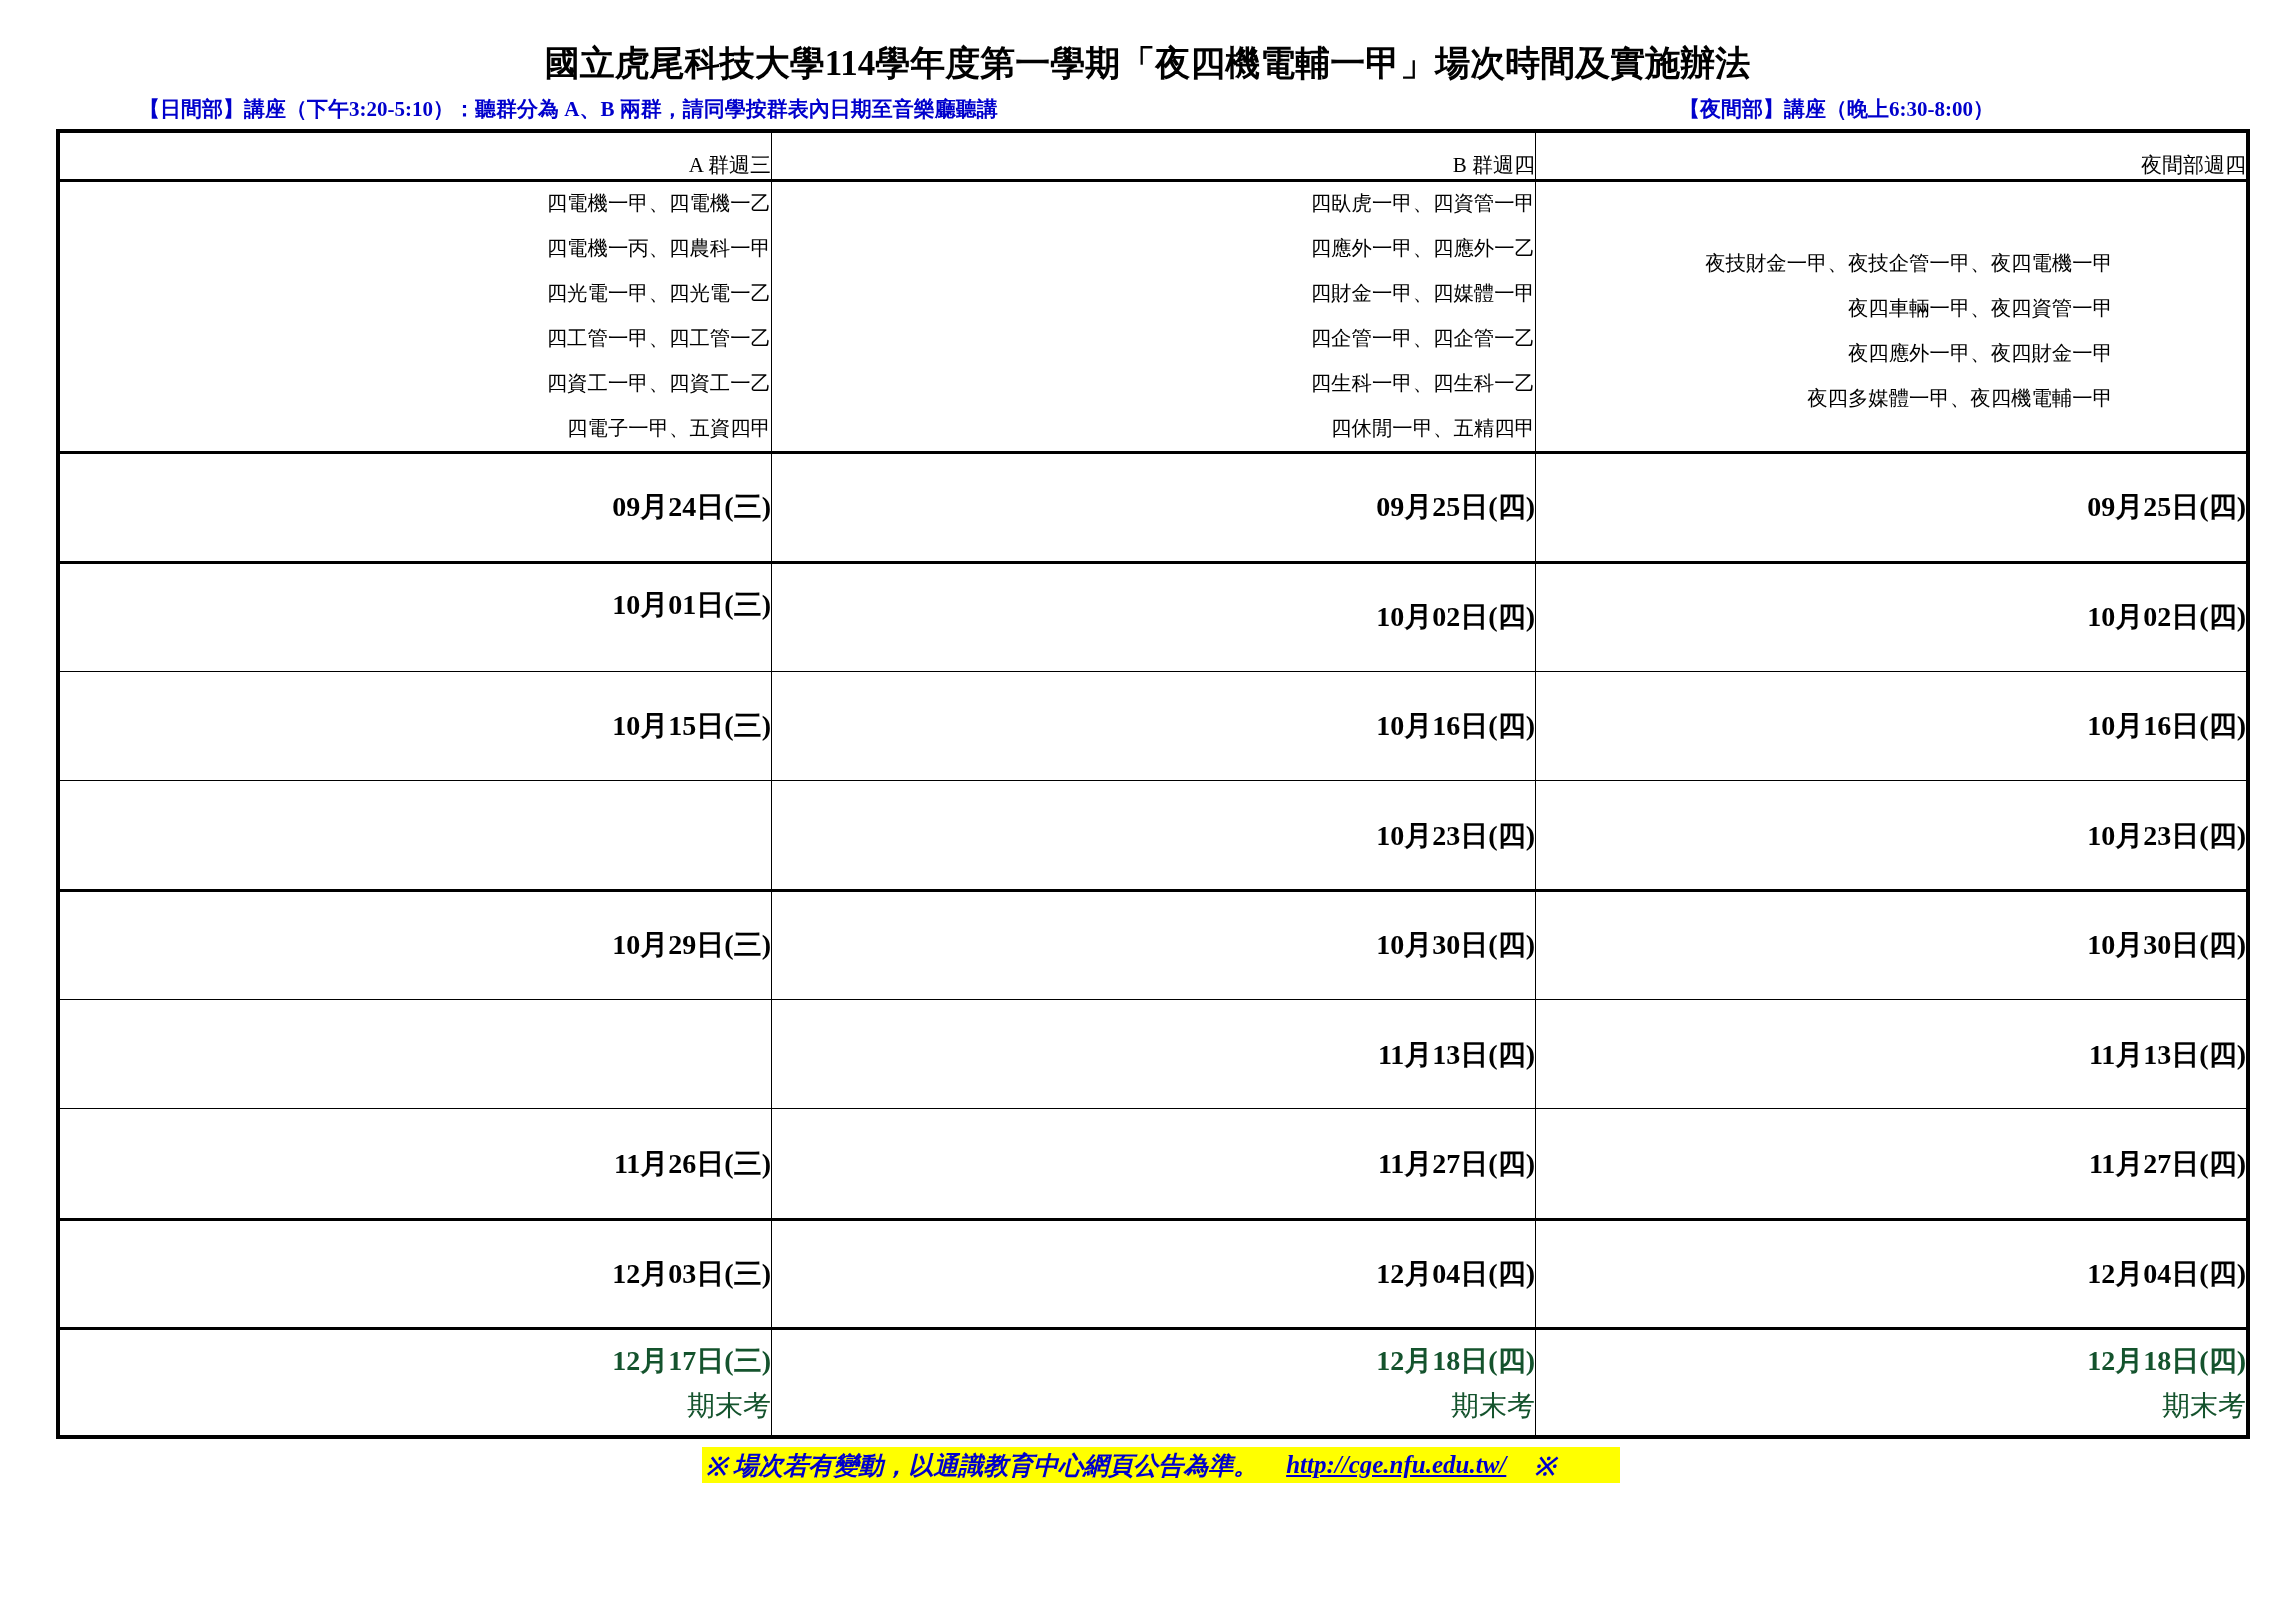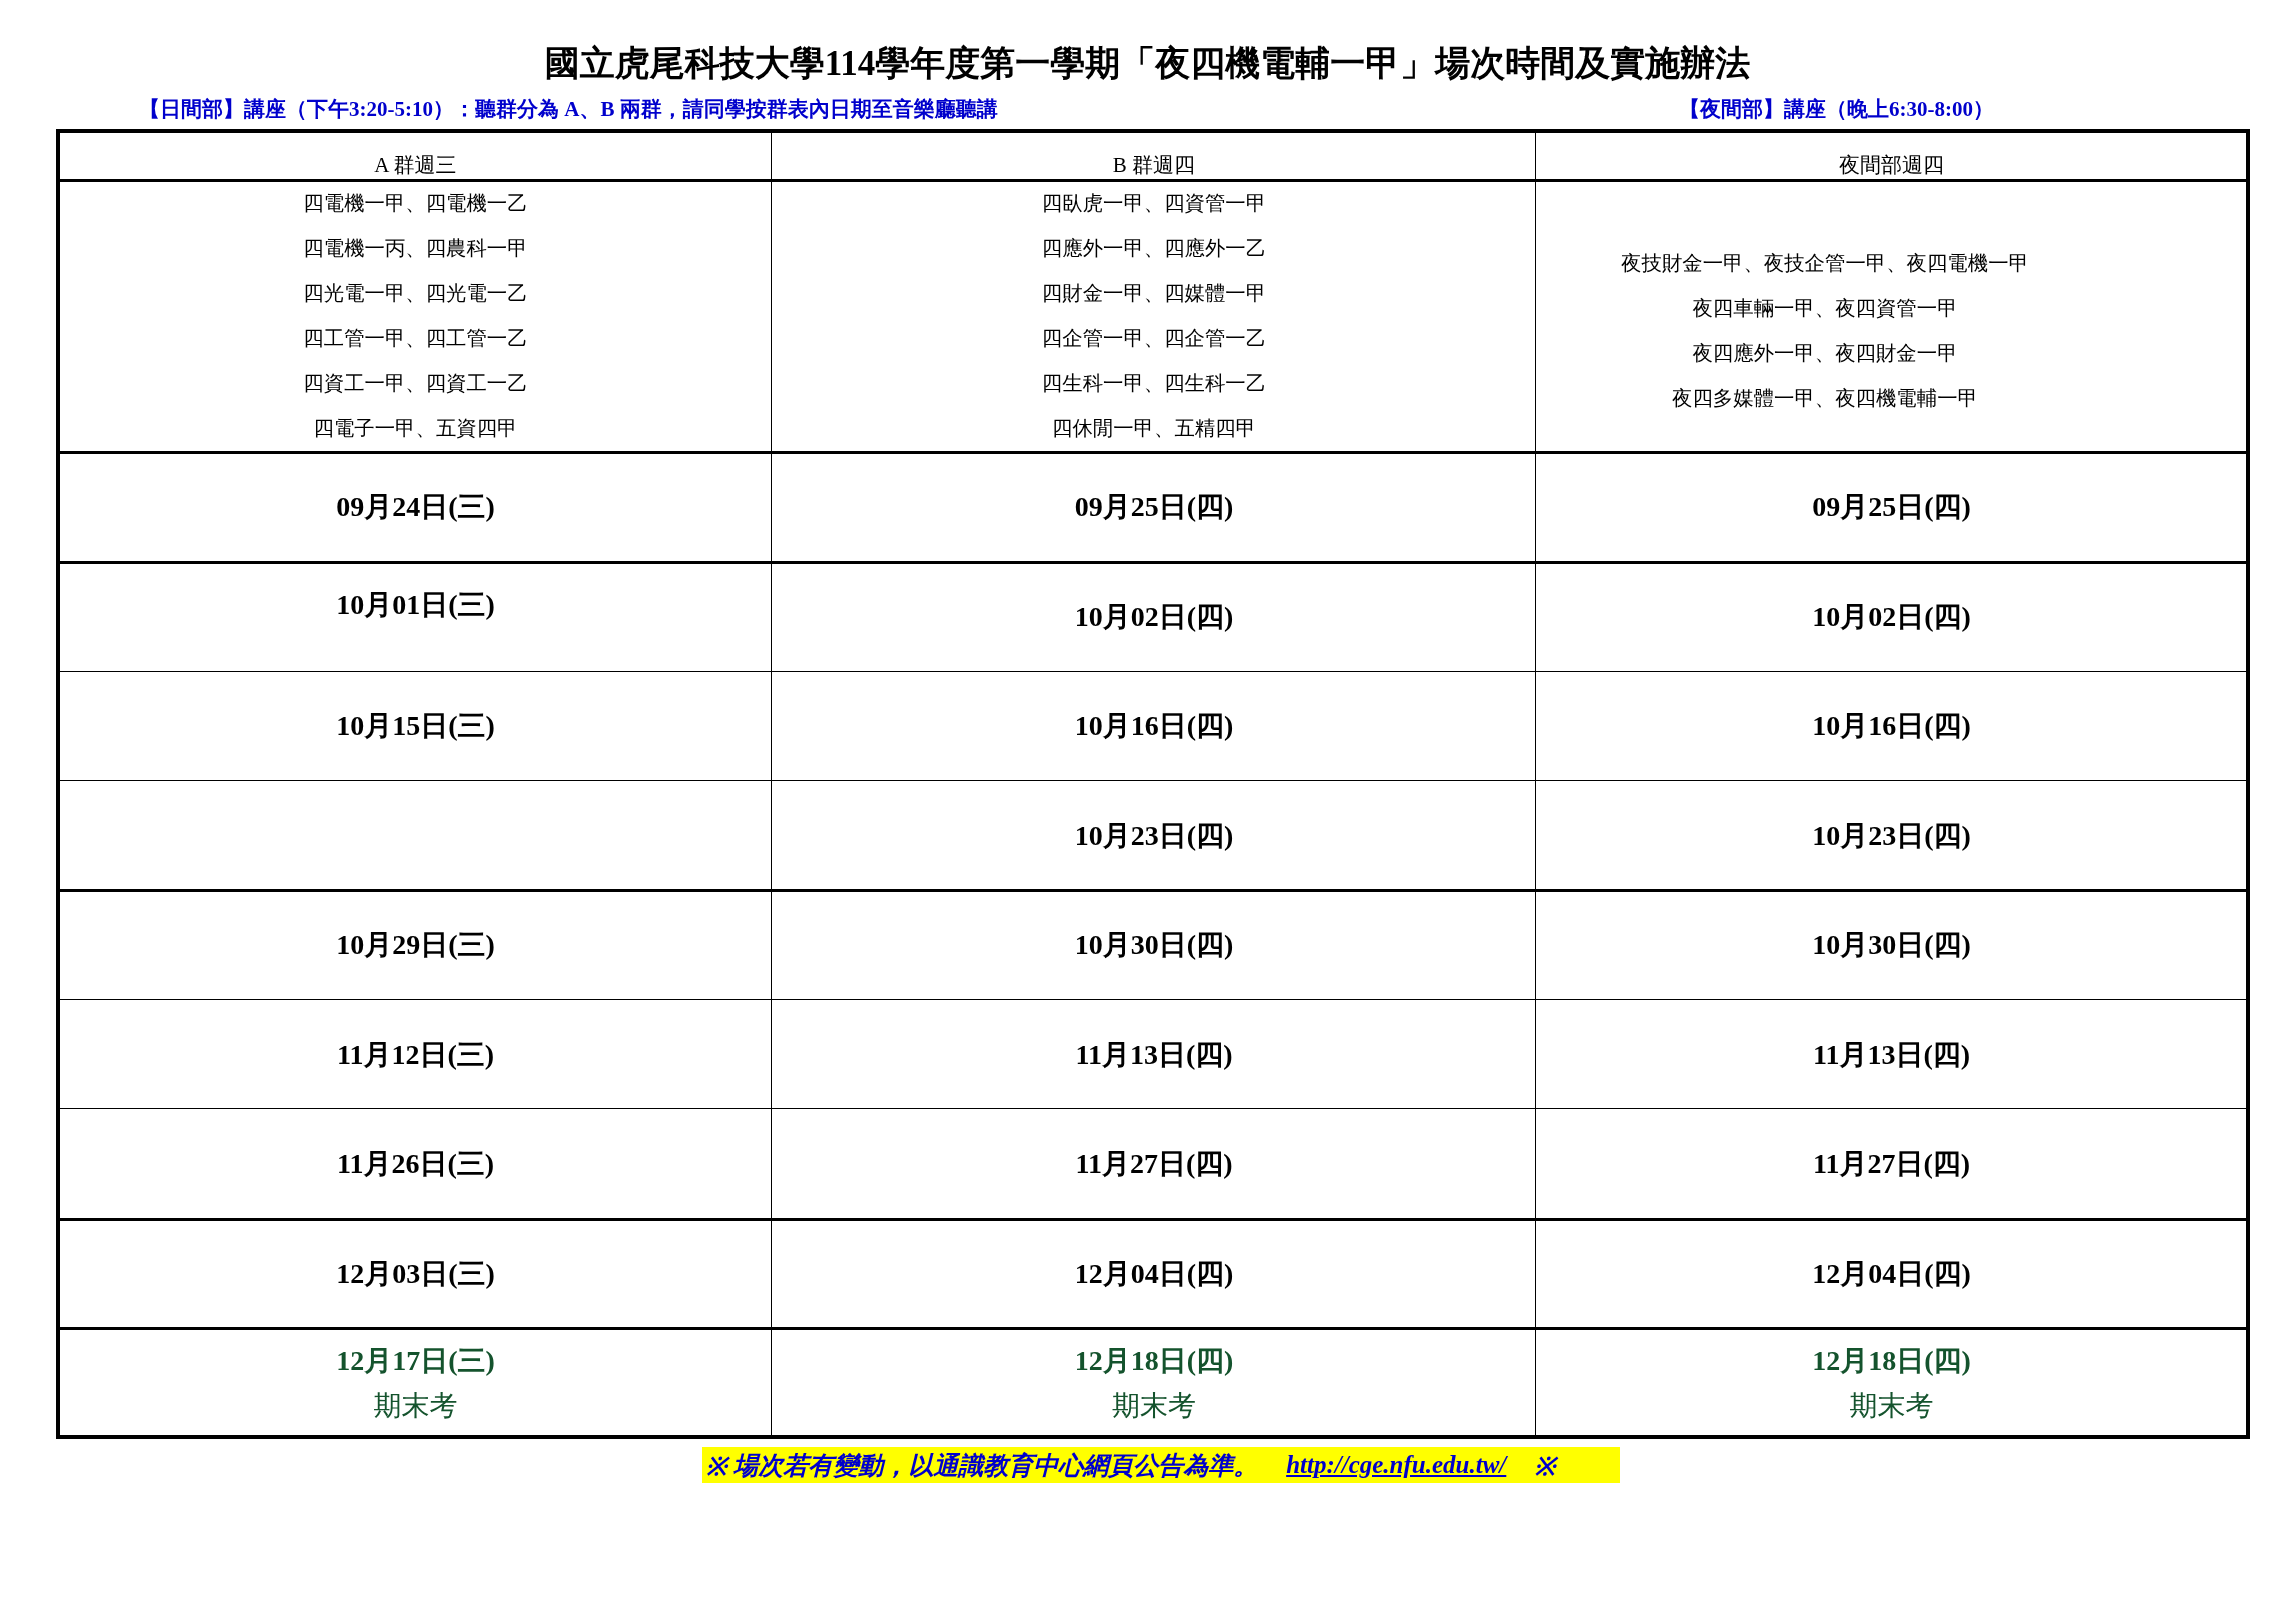--- a/index.html
+++ b/index.html
@@ -8,21 +8,21 @@
   .title { position: absolute; left: 0; width: 2295px; top: 41px; text-align: center;
            font-size: 35px; font-weight: bold; letter-spacing: 0; line-height: 46px; }
   .subline { position: absolute; top: 95px; font-size: 21px; font-weight: bold; color: #0000cc; line-height: 28px; white-space: nowrap; }
   .sub-day { left: 139px; }
   .sub-night { left: 1679px; text-align: center; }
   .tbl { position: absolute; left: 56px; top: 129px; width: 2194px; height: 1310px;
          border: 4.2px solid #000; box-sizing: border-box; }
   .col { position: absolute; top: 0; bottom: 0; border-left: 1.9px solid #000; }
   .row-line { position: absolute; left: 0; right: 0; border-top: 1.9px solid #000; }
   .row-line.thick { border-top-width: 3.2px; }
-  .cell { position: absolute; display: flex; flex-direction: column; align-items: center; justify-content: center; text-align: center; }
+  .cell { position: absolute; display: flex; flex-direction: column; align-items: flex-end; justify-content: center; text-align: center; }
   .hdr-text { font-size: 21px; font-weight: normal; }
   .cls-list { font-size: 20.4px; line-height: 45px; }
   .cls-list.night { line-height: 45px; }
   .date { font-size: 28px; font-weight: bold; }
   .date.red { color: #14532d; line-height: 45px; }
   .note { position: absolute; top: 1447px; left: 702px; width: 918px; height: 36px; background: #ffff00;
           display: flex; align-items: center; font-size: 25px; font-style: italic; font-weight: bold; color: #0000cc; white-space: nowrap; }
   .note .mark { margin-left: 3.7px; margin-right: 6.5px; }
   .note .link { color: #0000cc; text-decoration: underline; margin-left: 28px; margin-right: 28px; }
 </style>
@@ -79,21 +79,20 @@
     <div>夜技財金一甲、夜技企管一甲、夜四電機一甲</div>
     <div>夜四車輛一甲、夜四資管一甲</div>
     <div>夜四應外一甲、夜四財金一甲</div>
     <div>夜四多媒體一甲、夜四機電輔一甲</div>
   </div>
 
   <div class="cell date" style="left:0;width:711px;top:320px;height:108px">09月24日(三)</div>
   <div class="cell date" style="left:0;width:711px;top:418px;height:107px">10月01日(三)</div>
   <div class="cell date" style="left:0;width:711px;top:539px;height:107px">10月15日(三)</div>
   <div class="cell date" style="left:0;width:711px;top:758px;height:108px">10月29日(三)</div>
-  <div class="cell date" style="left:0;width:711px;top:868px;height:107px">11月12日(三)</div>
   <div class="cell date" style="left:0;width:711px;top:977px;height:108px">11月26日(三)</div>
   <div class="cell date" style="left:0;width:711px;top:1087px;height:107px">12月03日(三)</div>
   <div class="cell date red" style="left:0;width:711px;top:1197px;height:105px">
     <span>12月17日(三)</span>
     <span style="font-weight:normal">期末考</span>
   </div>
 
   <div class="cell date" style="left:713px;width:762px;top:320px;height:108px">09月25日(四)</div>
   <div class="cell date" style="left:713px;width:762px;top:430px;height:107px">10月02日(四)</div>
   <div class="cell date" style="left:713px;width:762px;top:539px;height:107px">10月16日(四)</div>

